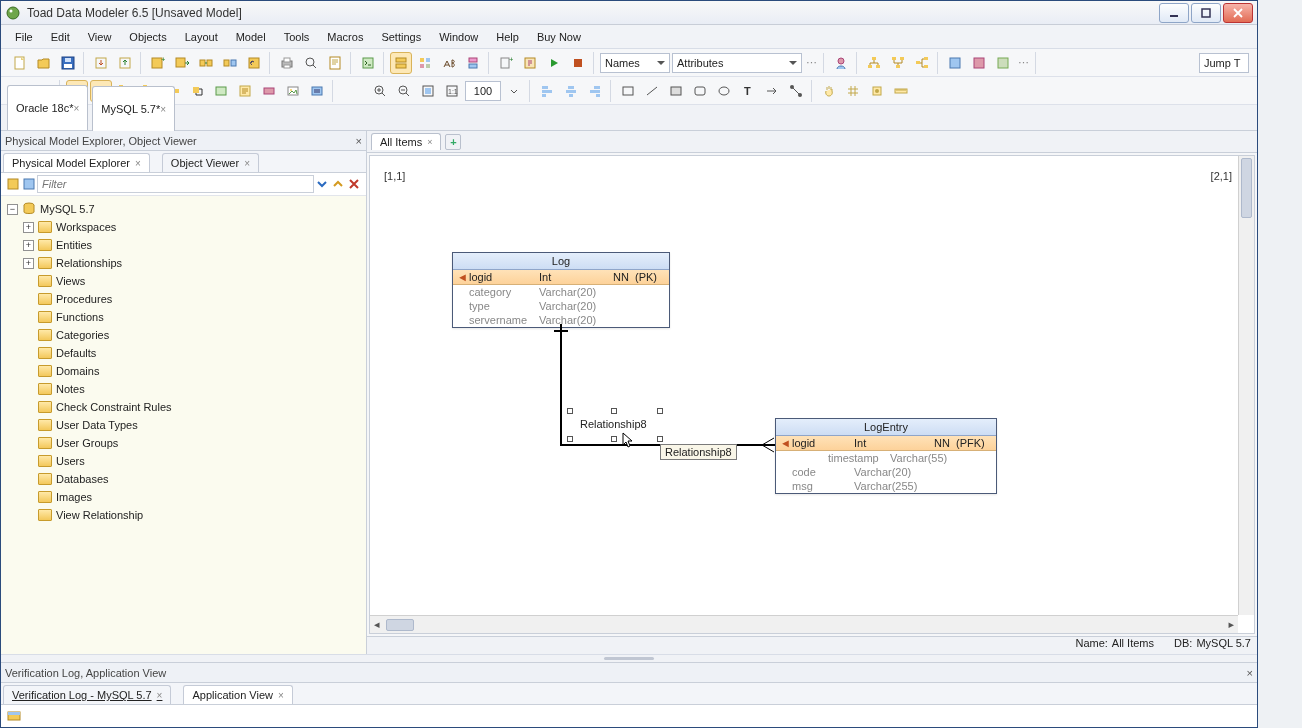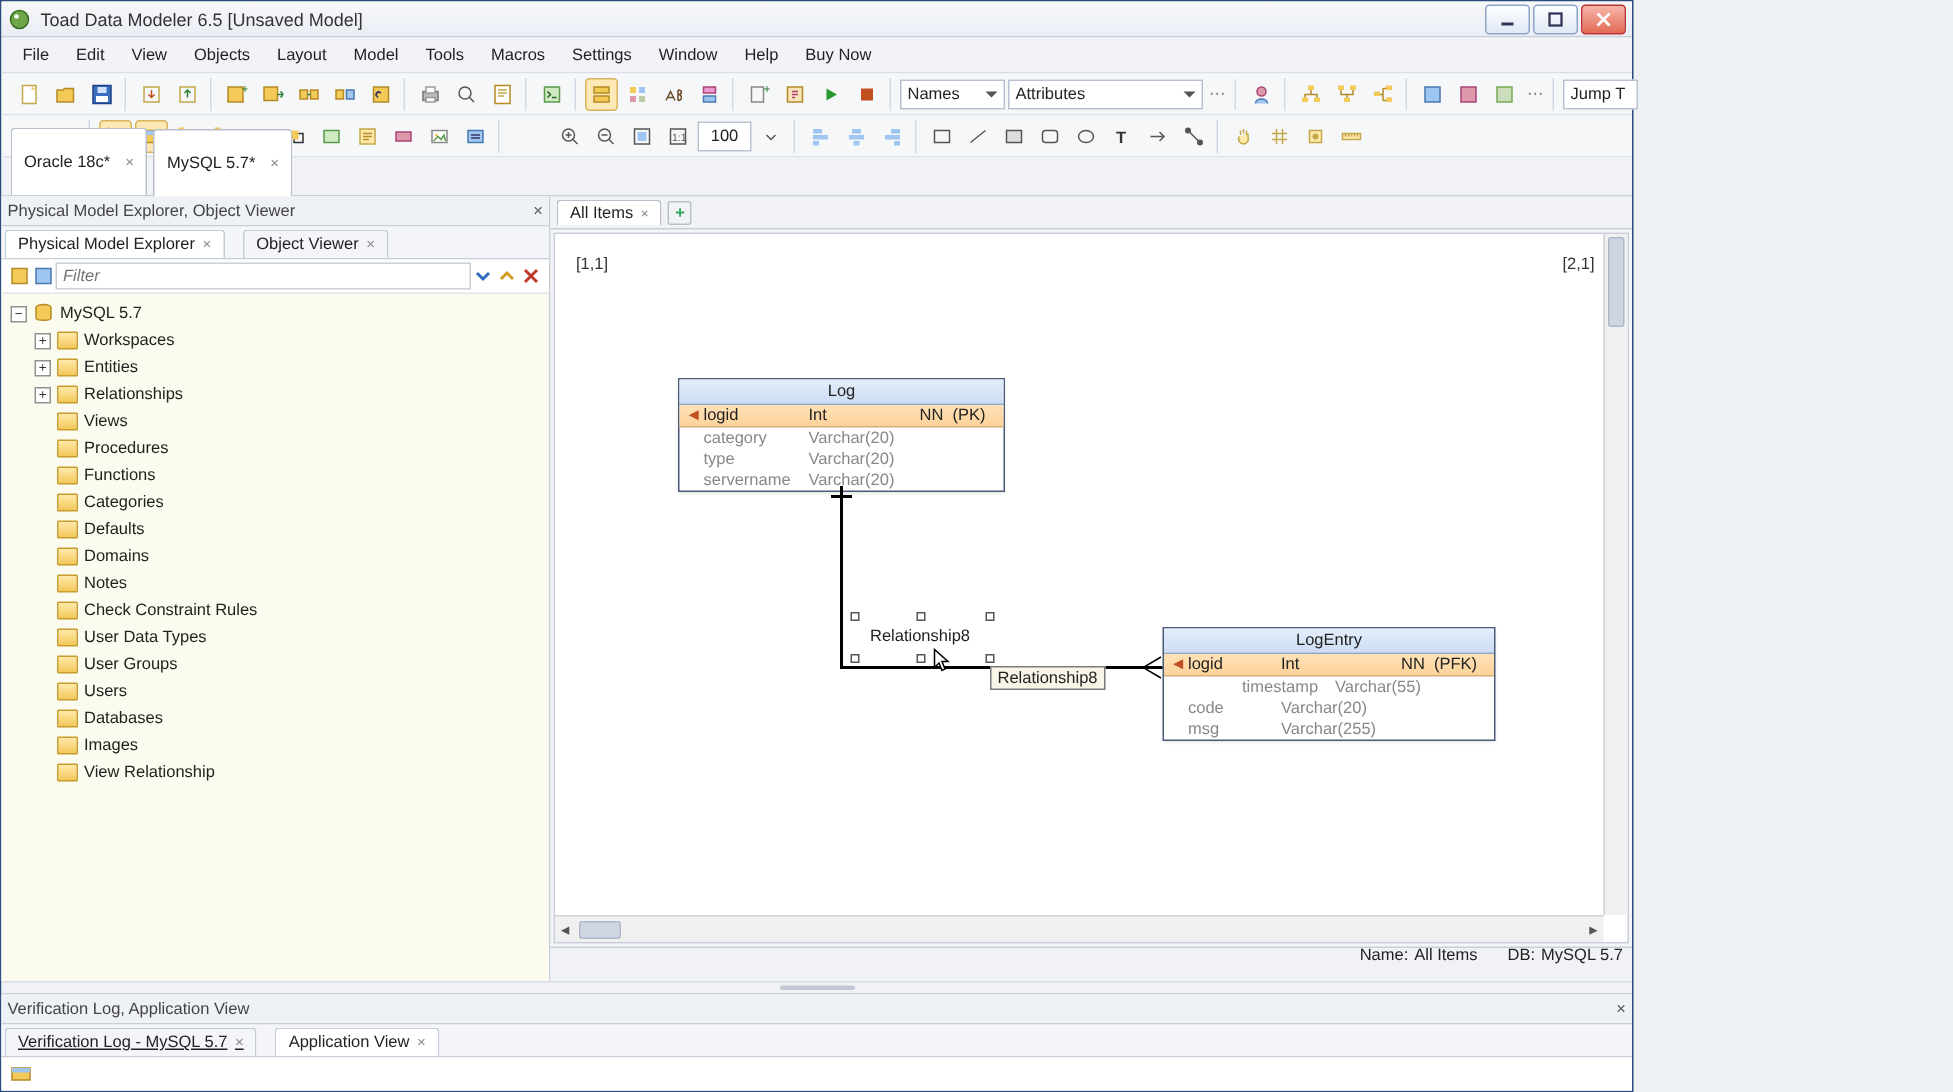--- a/index.html
+++ b/index.html
@@ -1,36 +1,36 @@
 <!DOCTYPE html>
 <html><head>
 <meta charset="utf-8">
 <style>
   html, body { margin:0; padding:0; font-family: "Tahoma", "Segoe UI", sans-serif; font-size:11px; color:#222; background:#eef1f4; height:100%; box-sizing:border-box; }
   *, *:before, *:after { box-sizing:inherit; }
-  .window { width:1089px; height:728px; background:#f5f6f8; border:1px solid #2b4b7c; display:flex; flex-direction:column; position:relative; }
+  .window { width:1258px; height:728px; background:#f5f6f8; border:1px solid #2b4b7c; display:flex; flex-direction:column; position:relative; }
   .title-bar { height:24px; background:linear-gradient(#f8f8f8,#e9edf5); display:flex; align-items:center; padding:0 4px; border-bottom:1px solid #c8cdd7; }
   .title-bar .app-icon { width:16px; height:16px; margin-right:6px; display:flex; align-items:center; justify-content:center; }
   .title-bar .title-text { flex:1; color:#333; font-size:12px; }
   .win-btns { display:flex; gap:2px; }
   .win-btn { width:30px; height:20px; display:flex; align-items:center; justify-content:center; border:1px solid #8ea5c7; border-radius:3px; background:linear-gradient(#fdfefe,#e0e9f6); cursor:pointer; }
   .win-btn.close { background:linear-gradient(#f7b4a9,#e26b54); border-color:#b33; color:#fff; }
   .menu-bar { height:24px; display:flex; align-items:center; padding:0 6px; gap:2px; background:#f1f3f7; border-bottom:1px solid #d8dde7; }
   .menu-item { padding:2px 8px; cursor:pointer; border-radius:2px; }
   .toolbar-row { display:flex; align-items:center; background:#f6f7f9; border-bottom:1px solid #dde1ea; padding:2px 4px; gap:2px; min-height:28px; flex-wrap:nowrap; }
   .tb-group { display:flex; align-items:center; gap:2px; padding:0 4px; border-right:1px solid #d4d9e3; }
   .tb-group:last-child { border-right:none; }
   .tb-btn { width:22px; height:22px; display:flex; align-items:center; justify-content:center; border:1px solid transparent; border-radius:3px; cursor:pointer; }
   .tb-btn.active { background:#fde8b6; border-color:#d9b35a; }
   .tb-combo { height:20px; border:1px solid #b8c1d1; background:#fff; padding:0 16px 0 4px; display:flex; align-items:center; font-size:11px; min-width:60px; position:relative; cursor:pointer; }
   .tb-combo::after { content:""; position:absolute; right:4px; top:7px; border:4px solid transparent; border-top-color:#555; }
   .tb-text { height:20px; border:1px solid #b8c1d1; background:#fff; padding:0 4px; display:flex; align-items:center; font-size:11px; }
   .content { flex:1; display:flex; min-height:0; }
   .doc-tabs { height:26px; display:flex; align-items:end; padding:0 6px; gap:4px; background:#f0f2f6; border-bottom:1px solid #c9cfd9; }
-  .doc-tab { padding:16px 8px; background:#fff; border:1px solid #b9c0cd; border-bottom:none; border-radius:3px 3px 0 0; display:flex; align-items:center; gap:10px; cursor:pointer; font-size:11px; }
+  .doc-tab { padding:16px 8px; background:#fff; border:1px solid #b9c0cd; border-bottom:none; border-radius:3px 3px 0 0; display:flex; align-items:center; gap:0; cursor:pointer; font-size:11px; }
   .doc-tab .x { color:#888; font-size:10px; cursor:pointer; }
   .doc-tab.active { background:#fff; position:relative; top:1px; }
   .left-panel { width:366px; display:flex; flex-direction:column; border-right:1px solid #c9cfd9; background:#fbfbef; }
   .panel-header { height:20px; background:#eef1f6; border-bottom:1px solid #c9cfd9; display:flex; align-items:center; padding:0 4px; font-size:11px; color:#444; }
   .panel-header .x { margin-left:auto; cursor:pointer; color:#555; }
   .sub-tabs { display:flex; padding:2px 2px 0 2px; gap:12px; background:#f3f5f9; border-bottom:1px solid #c9cfd9; }
   .sub-tab { padding:3px 8px; font-size:11px; border:1px solid #c5cbd7; border-bottom:none; border-radius:3px 3px 0 0; background:#fff; display:flex; align-items:center; gap:5px; cursor:pointer; }
   .sub-tab .x { color:#888; font-size:10px; cursor:pointer; }
   .filter-row { display:flex; align-items:center; padding:2px 4px; gap:0; border-bottom:1px solid #e2e5eb; background:#fff; }
   .filter-row input { flex:1; height:18px; border:1px solid #c9cfd9; padding:0 4px; font-size:11px; font-style:italic; color:#666; }
@@ -59,21 +59,21 @@
   .col-arrow { width:12px; color:#c05020; }
   .col-name { width:70px; }
   .col-type { width:74px; }
   .col-nn { width:22px; }
   .col-key { width:30px; }
   .rel-line { position:absolute; background:#000; }
   .rel-label { position:absolute; font-size:11px; background:transparent; }
   .sel-handle { position:absolute; width:6px; height:6px; border:1px solid #555; background:#fff; }
   .tooltip-box { position:absolute; background:#f9f6e8; border:1px solid #7a7a7a; padding:1px 4px; font-size:11px; }
   .cursor-arrow { position:absolute; width:14px; height:18px; }
-  .status-bar { height:18px; background:#f0f2f6; border-top:1px solid #c9cfd9; display:flex; align-items:flex-end; font-size:11px; padding:11px 6px; gap:20px; }
+  .status-bar { height:18px; background:#f0f2f6; border-top:1px solid #c9cfd9; display:flex; align-items:flex-start; font-size:11px; padding:0 6px; gap:20px; }
   .status-bar .spacer-flex { flex:1; }
   .bottom-area { border-top:1px solid #c9cfd9; background:#f5f6f8; }
   svg { display:block; }
   .small-plus { width:16px; height:16px; border:1px solid #b9c0cd; border-radius:2px; display:flex; align-items:center; justify-content:center; color:#3a6; font-weight:bold; cursor:pointer; }
 </style>
 </head>
 <body>
 
 <div class="window">
 

